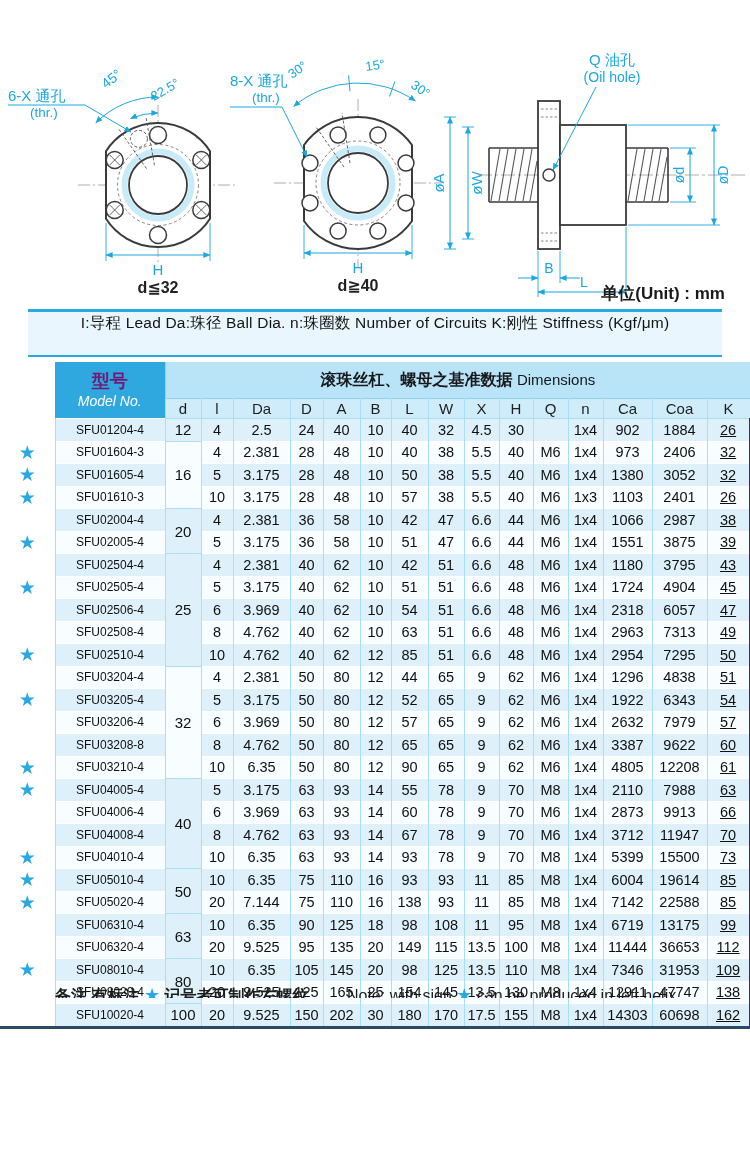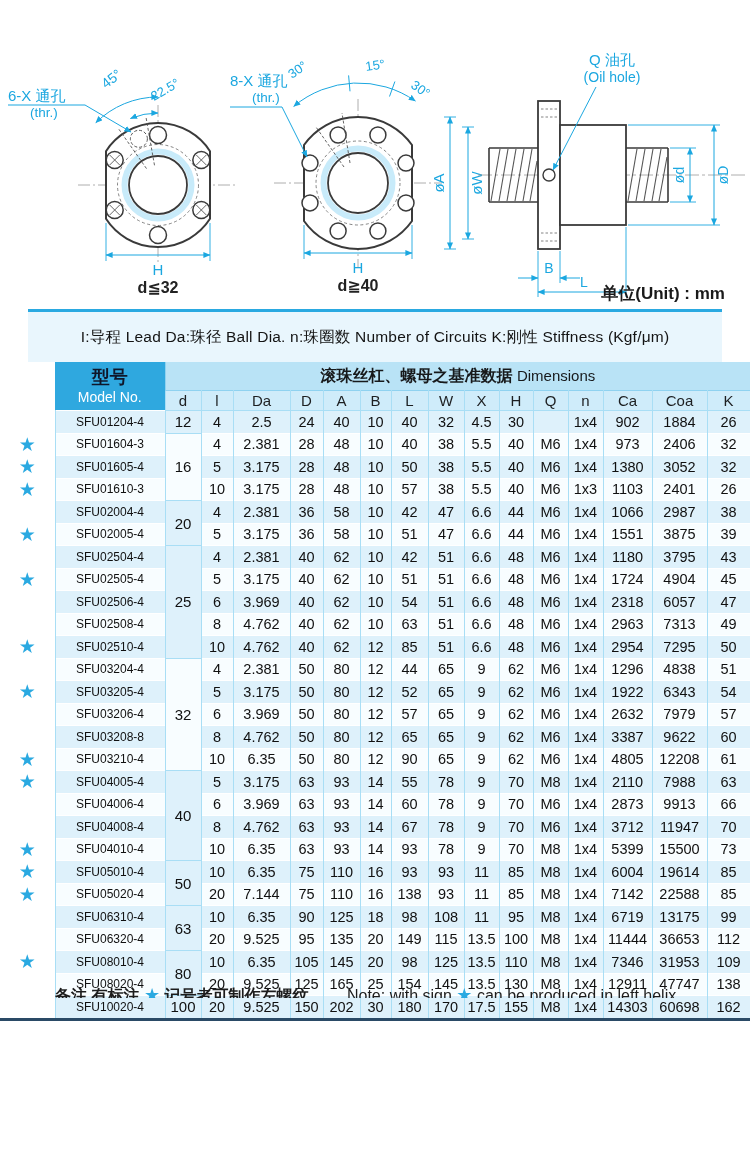--- a/index.html
+++ b/index.html
@@ -6,49 +6,49 @@
   body{
     width:750px;height:1158px;position:relative;background:#ffffff;
     font-family:"Liberation Sans","DejaVu Sans",sans-serif;color:#111;
     overflow:hidden;
   }
   svg.diagrams{position:absolute;top:35px;left:0;}
   .unit-label{position:absolute;top:282px;right:25px;font-size:17px;font-weight:bold;color:#1a1a1a;margin-left:16px;}
   .legend{
     position:absolute;top:309px;left:28px;right:28px;height:42px;
     background:#e9f6fd;border-top:3px solid #2aa9e1;border-bottom:2px solid #2aa9e1;
-    text-align:center;padding-top:15px;
+    text-align:center;padding-top:1px;
   }
   .legend div{font-size:15.5px;color:#141414;line-height:20px;letter-spacing:0.2px;}
   table.spec{
     position:absolute;top:362px;left:0;width:750px;
     border-collapse:collapse;table-layout:fixed;
     border-bottom:3px solid #2a4a66;
   }
   table.spec th,table.spec td{
     padding:0;text-align:center;vertical-align:middle;
     overflow:hidden;white-space:nowrap;
   }
   th.hmodel{background:#2fa8df;}
-  th.hmodel .cn{color:#0f172a;font-size:18px;font-weight:bold;line-height:21px;}
-  th.hmodel .en{color:#fff;font-size:14px;font-weight:normal;line-height:18px;}
+  th.hmodel .cn{color:#701a75;font-size:18px;font-weight:bold;line-height:21px;}
+  th.hmodel .en{color:#fff;font-size:14px;font-weight:normal;line-height:18px;font-style:italic;}
   th.hdims{
-    background:#b9e3f6;color:#17191b;height:28px;
+    background:#b9e3f6;color:#17191b;height:36px;
     font-size:16px;font-weight:bold;border-left:1px solid #8fd2f0;
   }
   th.hdims .en{font-weight:normal;font-size:15px;}
   tr.subhead th{
     background:#cfecfa;color:#1d1f21;height:19px;
     font-size:15px;font-weight:normal;border:1px solid #a9def5;border-top:1px solid #8fd2f0;
   }
   tbody td{
     height:21.5px;font-size:14.5px;color:#101010;
     border-left:1px solid #a9def5;border-top:1px solid #ffffff;
   }
-  tbody td:last-child{border-right:1px solid #4c1d95;}
+  tbody td:last-child{border-right:3px solid #4c1d95;text-decoration:underline;}
   tbody tr.a td{background:#def1fb;}
   tbody tr.b td{background:#f8fdff;}
   tbody td.model{font-size:12px;}
   tbody td.dcell{background:#e6f4fc;border:1px solid #a9def5;font-size:15px;}
   tbody td.gut, th.gut{
     background:#ffffff !important;border:none !important;
     color:#2aa9e1;font-size:19px;line-height:19px;
   }
   .note{
     position:absolute;top:986px;left:55px;width:660px;height:12px;overflow:hidden;

